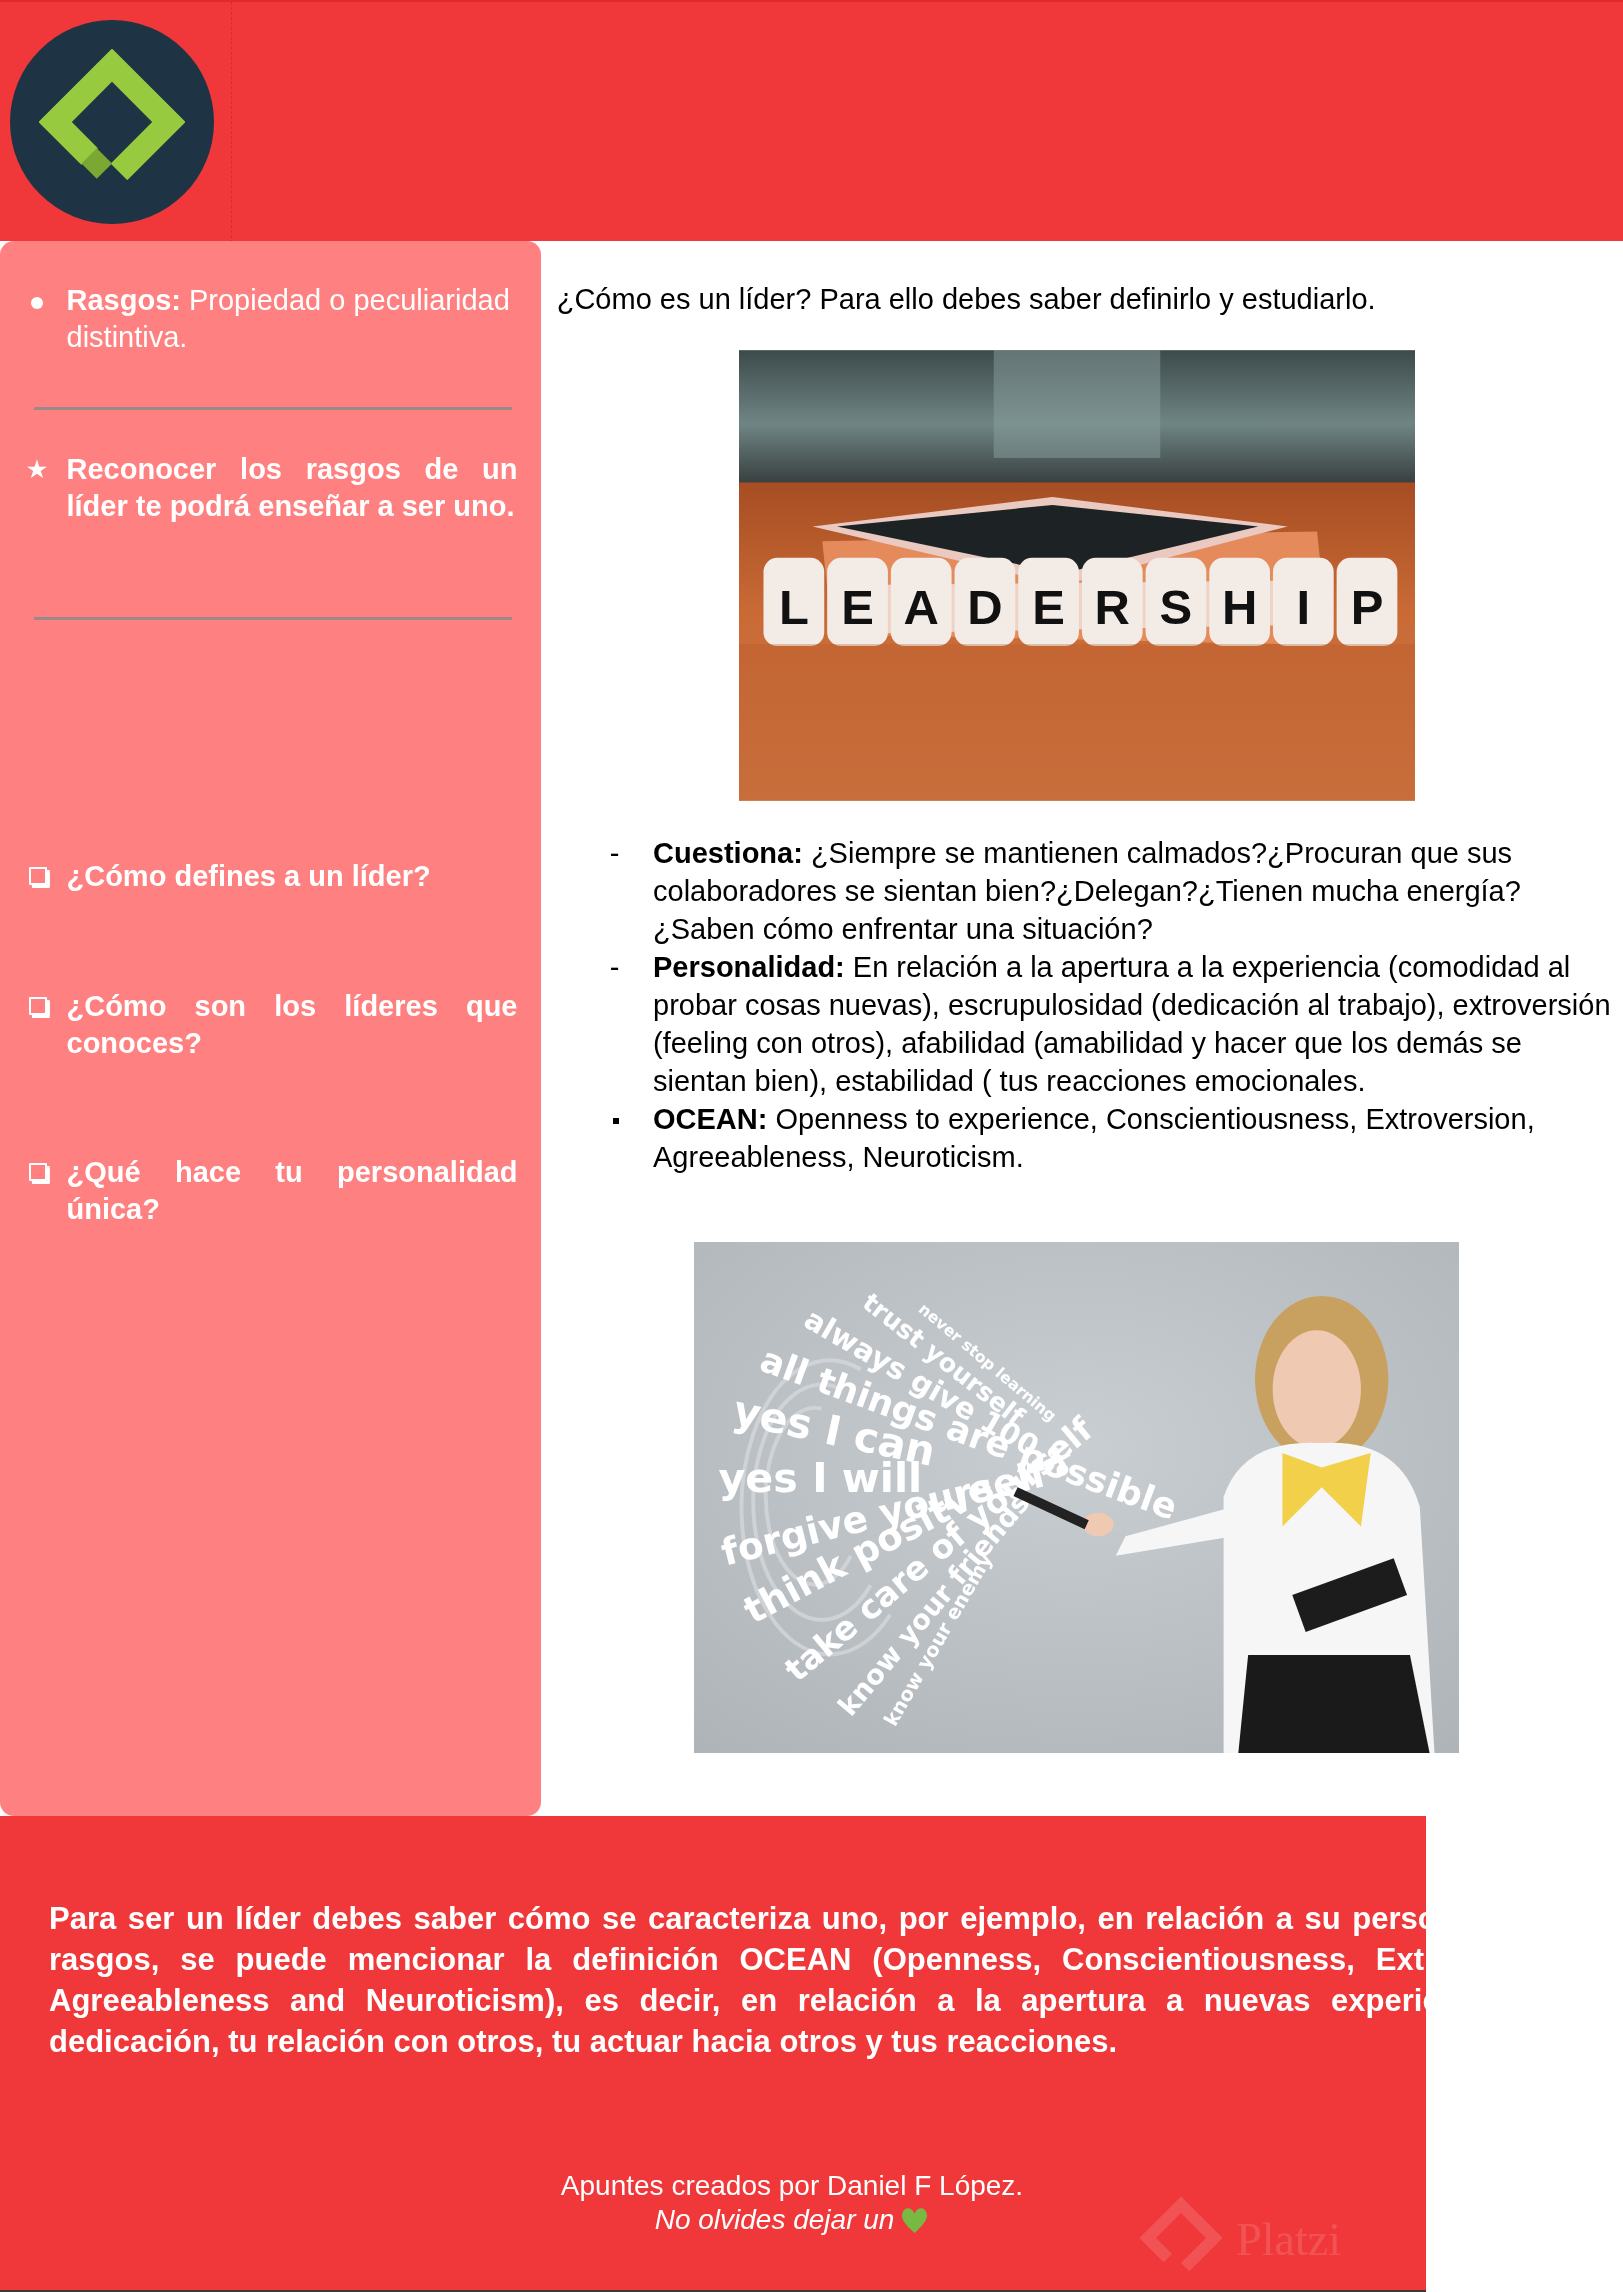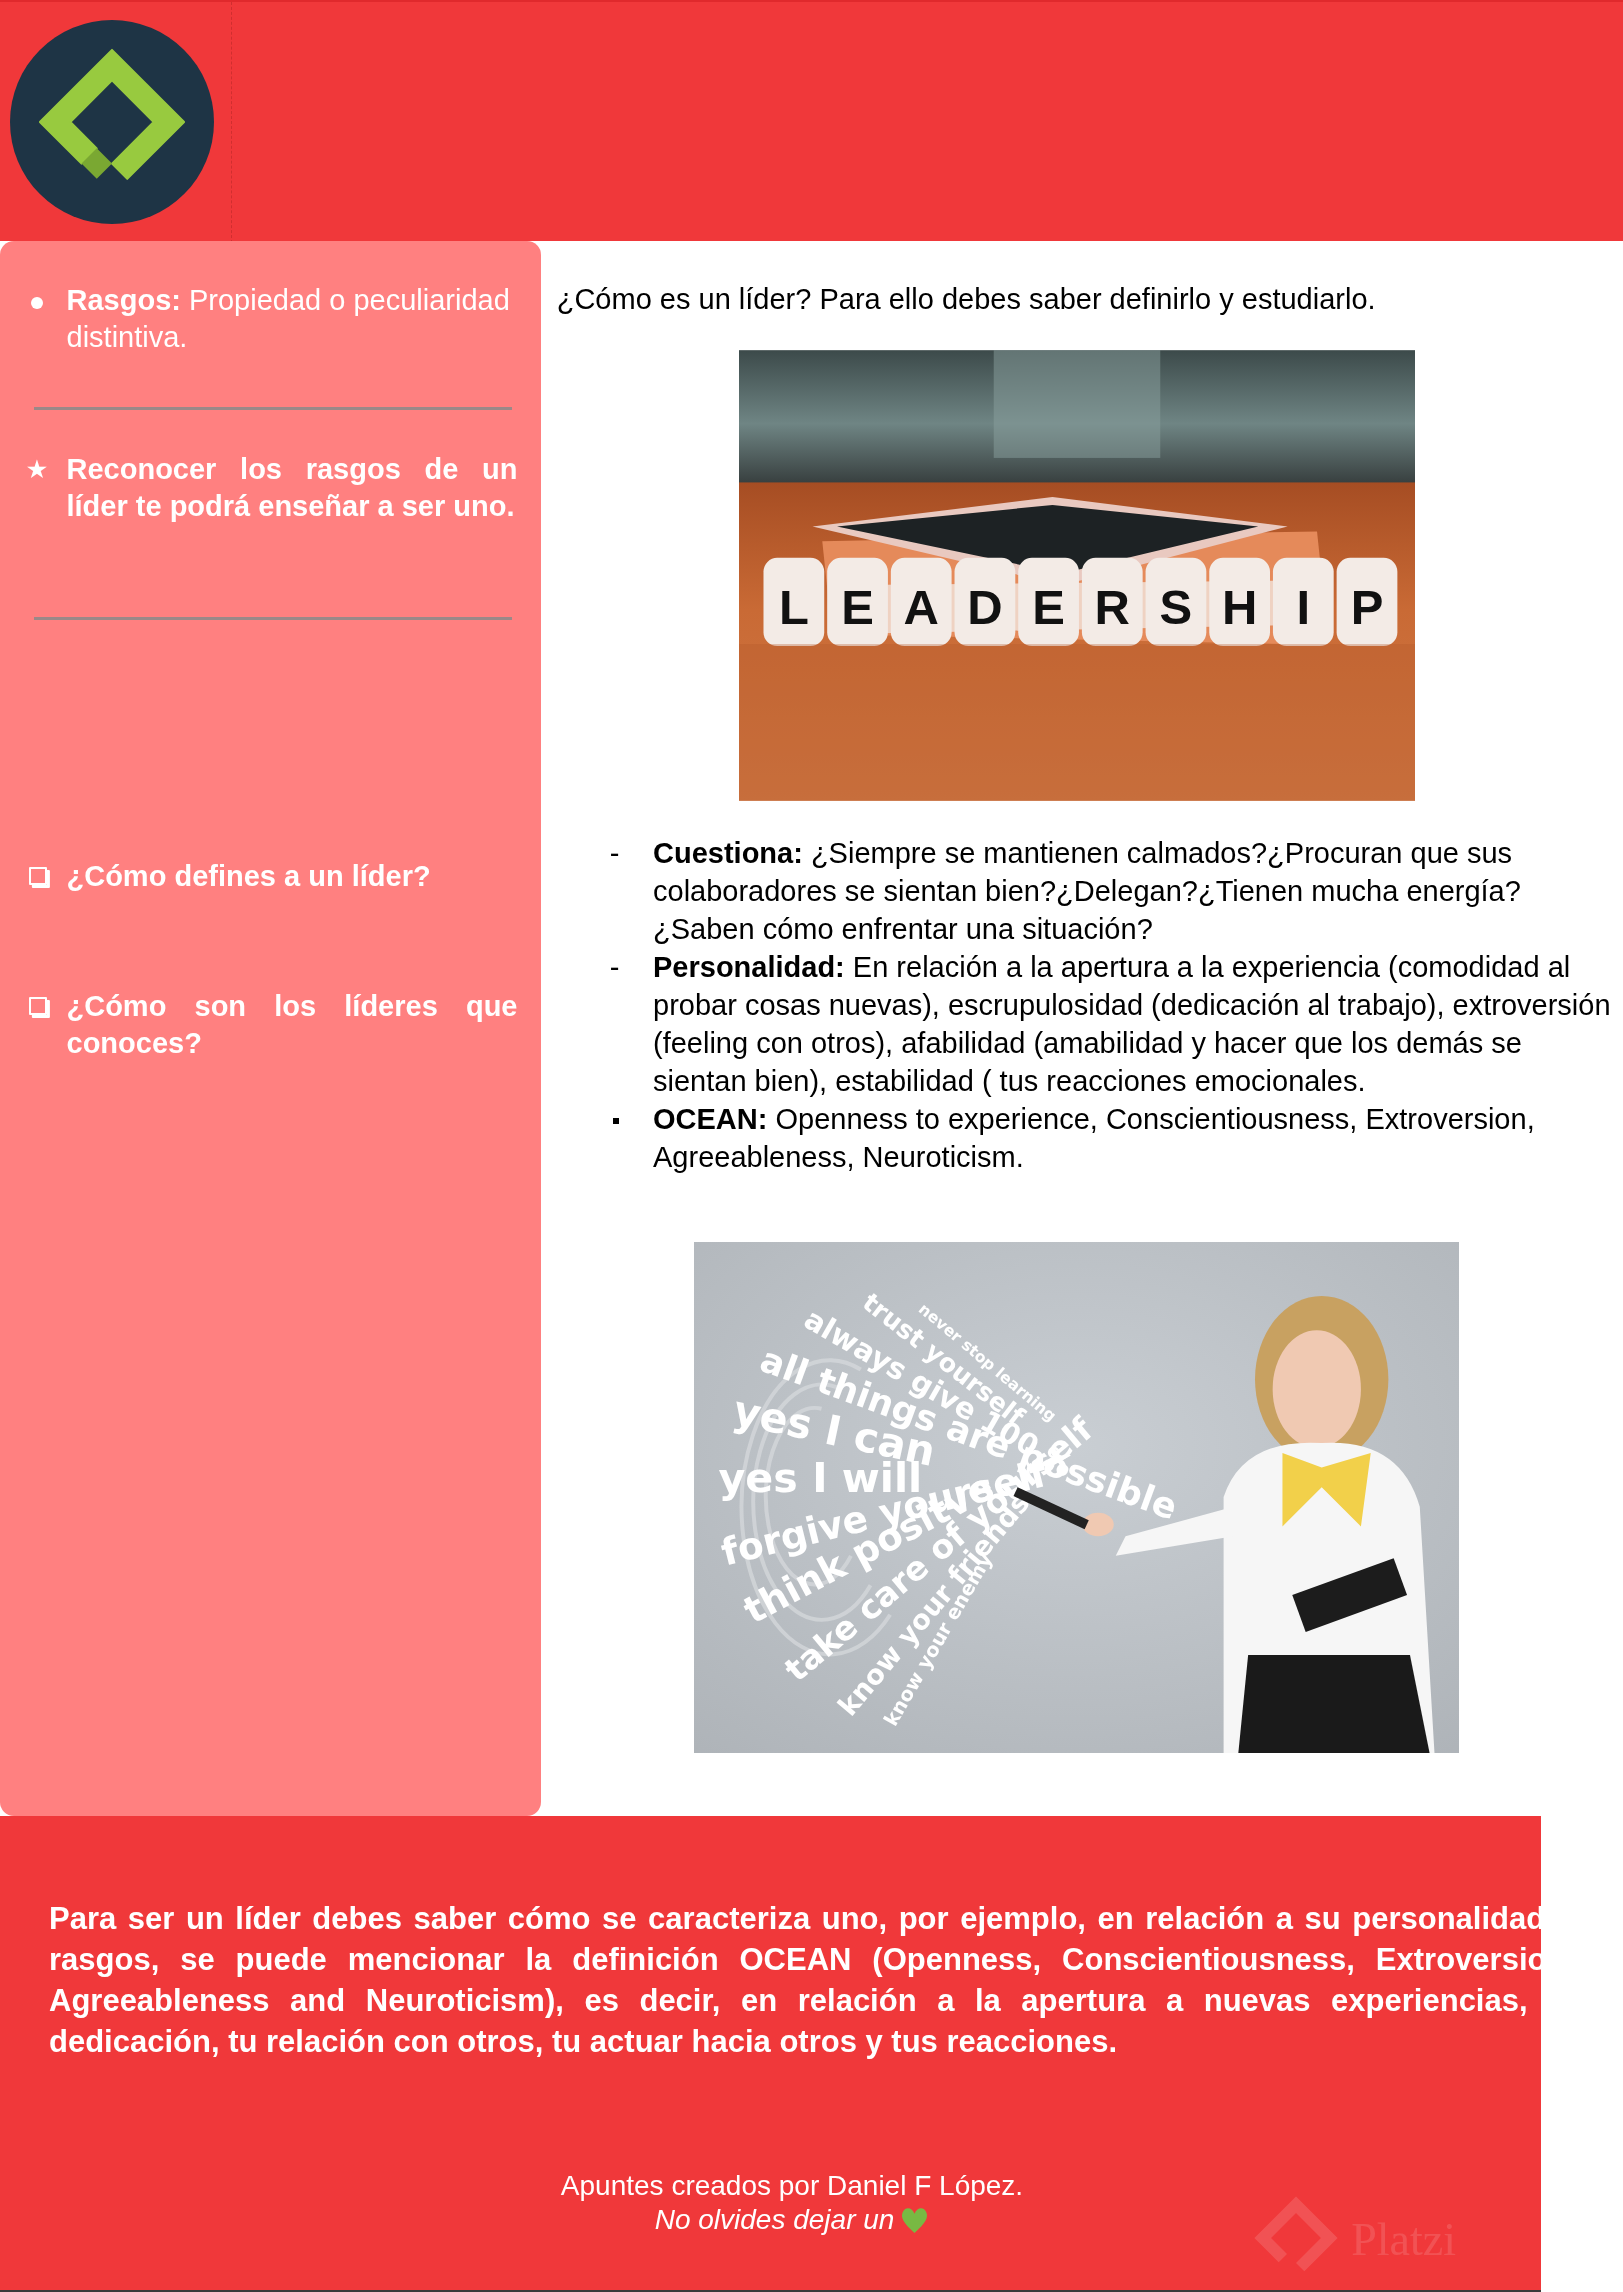--- a/index.html
+++ b/index.html
@@ -88,21 +88,21 @@
     .bullet .dash { width: 51px; flex: 0 0 51px; padding-left: 7.8px; }
     .bullet .btext { flex: 1; }
     .bullet .btext b { font-weight: bold; }
     .square-bullet {
       display: inline-block; width: 5.9px; height: 5.9px; background: #000;
       margin-left: 2.9px; margin-bottom: 4.9px;
     }
 
     
     .footer {
-      position: absolute; left: 0; top: 1816px; width: 1541px; height: 476px;
+      position: absolute; left: 0; top: 1816px; width: 1426px; height: 476px;
       background: #f0383a;
       border-bottom: 2.9px solid #3a3a3a;
     }
     .summary {
       position: absolute; left: 49px; top: 82px; width: 1525px;
       color: #ffffff; font-weight: bold; font-size: 31px; line-height: 41px;
       text-align: justify; text-align-last: left;
     }
     .credit {
       position: absolute; left: 0; top: 353px; width: 1584px;
@@ -155,20 +155,24 @@
   <div class="sb-item bold" style="top:617px;">
     <span class="marker"><span class="checkbox-icon"></span></span>
     <span class="text" style="text-align:left;">¿Cómo defines a un líder?</span>
   </div>
 
   <div class="sb-item bold" style="top:747px;">
     <span class="marker"><span class="checkbox-icon"></span></span>
     <span class="text">¿Cómo son los líderes que conoces?</span>
   </div>
 
+  <div class="sb-item bold" style="top:913px;">
+    <span class="marker"><span class="checkbox-icon"></span></span>
+    <span class="text">¿Qué hace tu personalidad única?</span>
+  </div>
 </div>
 
 <div class="main">
   <div class="intro">¿Cómo es un líder? Para ello debes saber definirlo y estudiarlo.</div>
 
   <div class="photo photo-leadership">
     <svg width="676" height="451" viewBox="0 0 690 460">
       <defs>
         <linearGradient id="bgTop" x1="0" y1="0" x2="0" y2="1">
           <stop offset="0" stop-color="#3c4a4a"></stop>

